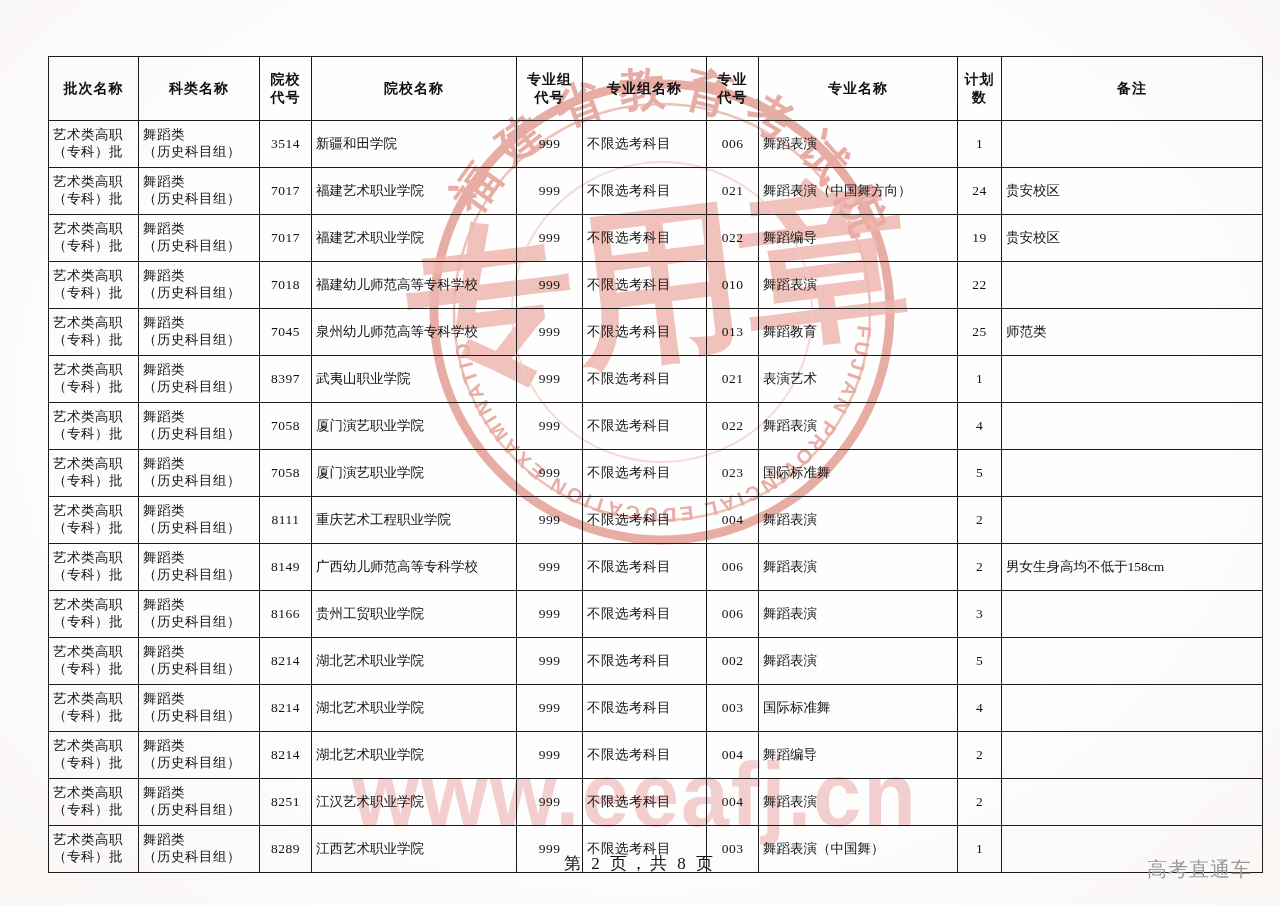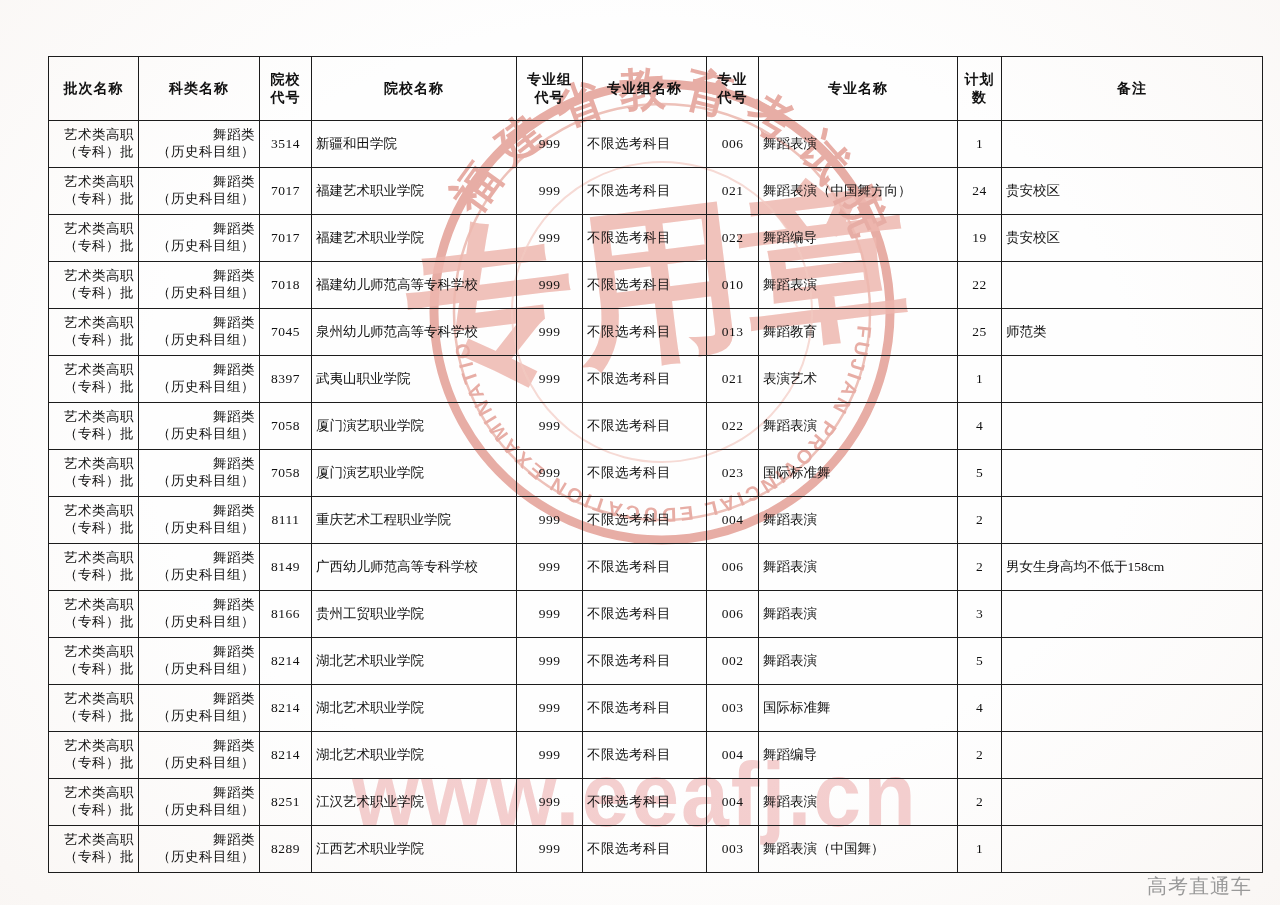--- a/index.html
+++ b/index.html
@@ -93,21 +93,21 @@
     vertical-align: middle;
     font-weight: bold;
     letter-spacing: 1px;
     font-size: 14px;
   }
   table.plan tbody td {
     height: 46px;
     vertical-align: middle;
   }
   
-  td.c-batch, td.c-subject { text-align: right; letter-spacing: 0.5px; margin-left: 10px; }
+  td.c-batch, td.c-subject { text-align: left; letter-spacing: 0.5px; margin-left: 10px; }
   td.c-code, td.c-grpcode, td.c-majcode, td.c-num { text-align: center; }
   td.c-school, td.c-grpname, td.c-major, td.c-note { text-align: left; padding-left: 7px; }
   td.c-grpname { padding-left: 0; letter-spacing: 0.5px; }
   td.c-code, td.c-grpcode, td.c-majcode, td.c-num {
     font-family: "Liberation Serif", "DejaVu Serif", serif;
     letter-spacing: 0.5px;
   }
 
   .two-line { display: block; }
   .two-line span { display: block; }
@@ -127,21 +127,20 @@
   }
   #brand-mark {
     position: absolute;
     right: 28px;
     top: 856px;
     z-index: 5;
     font-family: "Liberation Sans", "DejaVu Sans", sans-serif;
     font-size: 20px;
     color: #9a9a9a;
     letter-spacing: 1px;
-    margin-top: 17px;
   }
 </style>
 </head>
 <body>
 
 <div id="page">
 
   <div id="paper-tint"></div>
 
   <div id="seal-wrap">
@@ -594,15 +593,16 @@
             <td class="c-grpname">不限选考科目</td>
             <td class="c-majcode">003</td>
             <td class="c-major">舞蹈表演（中国舞）</td>
             <td class="c-num">1</td>
             <td class="c-note"></td>
           </tr>
         </tbody>
     </table>
   </div>
 
+  <div id="page-footer">第 2 页，共 8 页</div>
   <div id="brand-mark">高考直通车</div>
 
 </div>
 
 </body></html>

